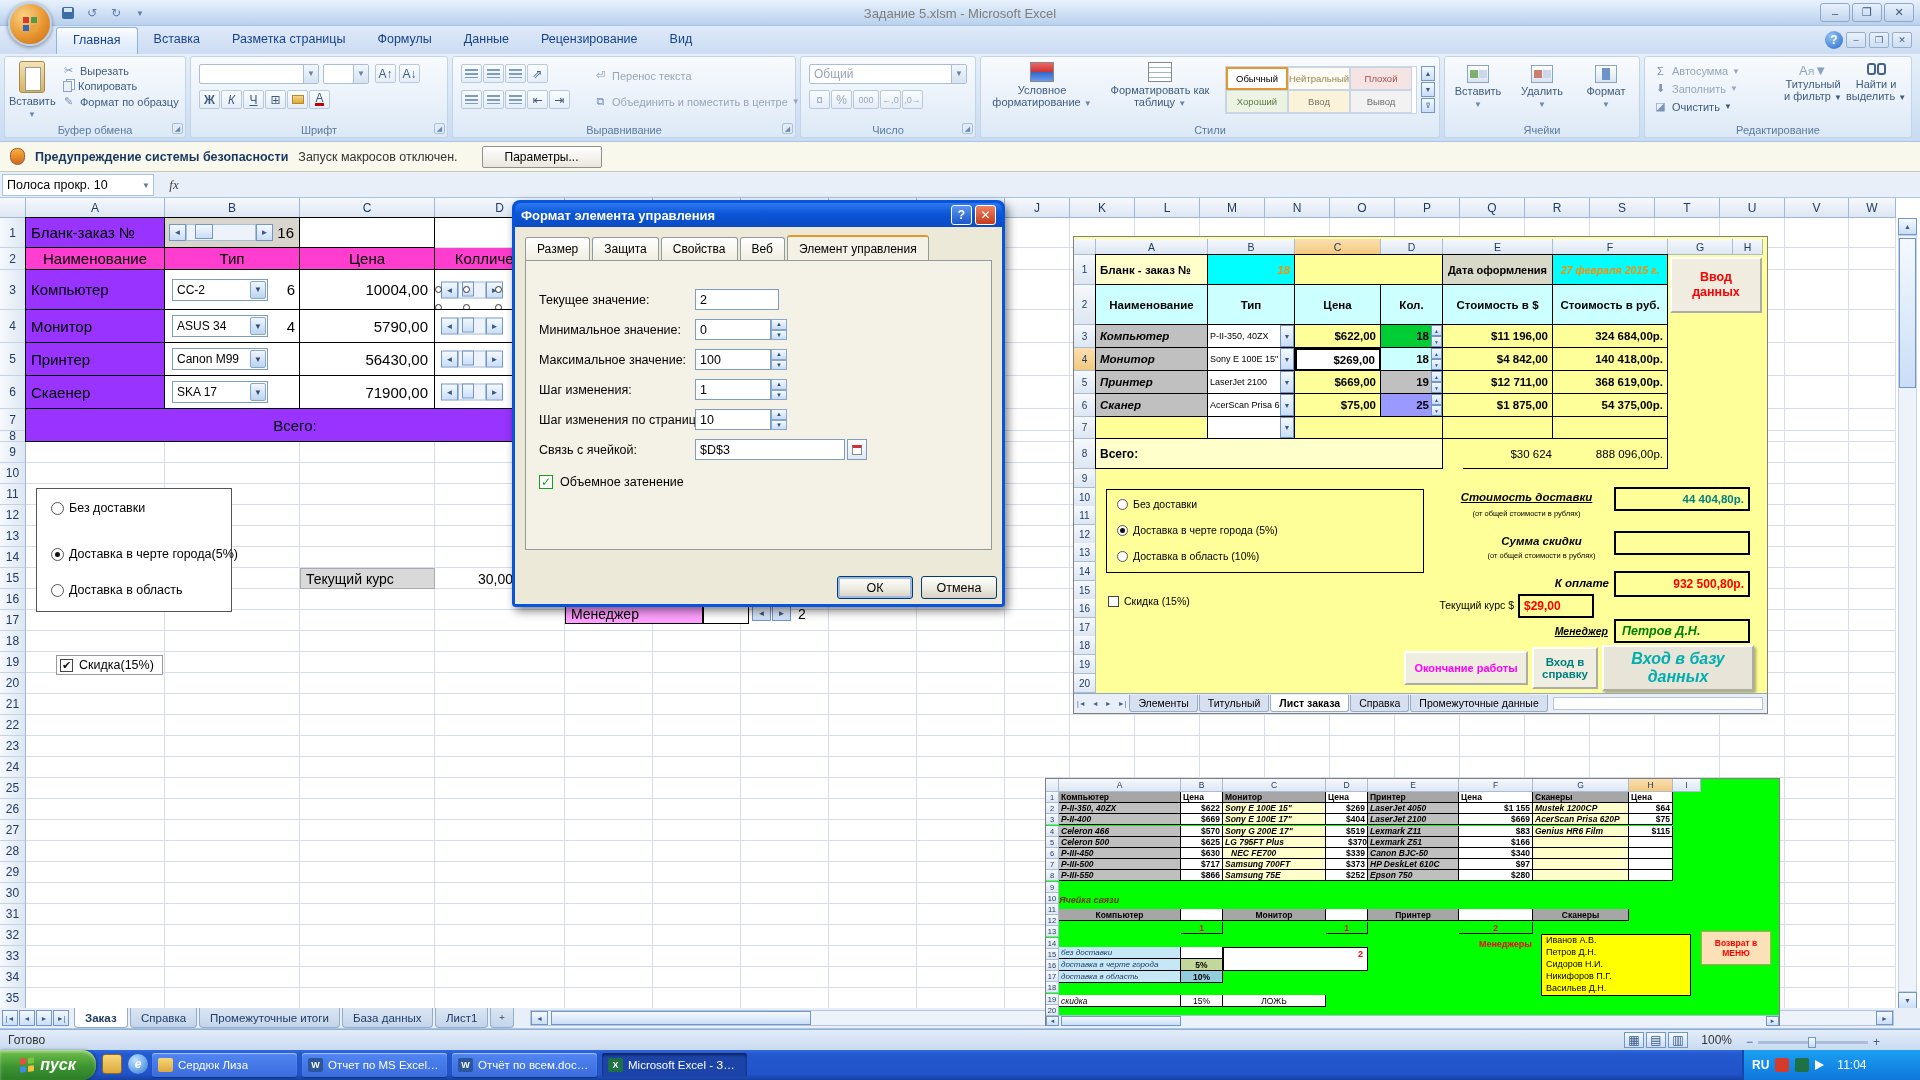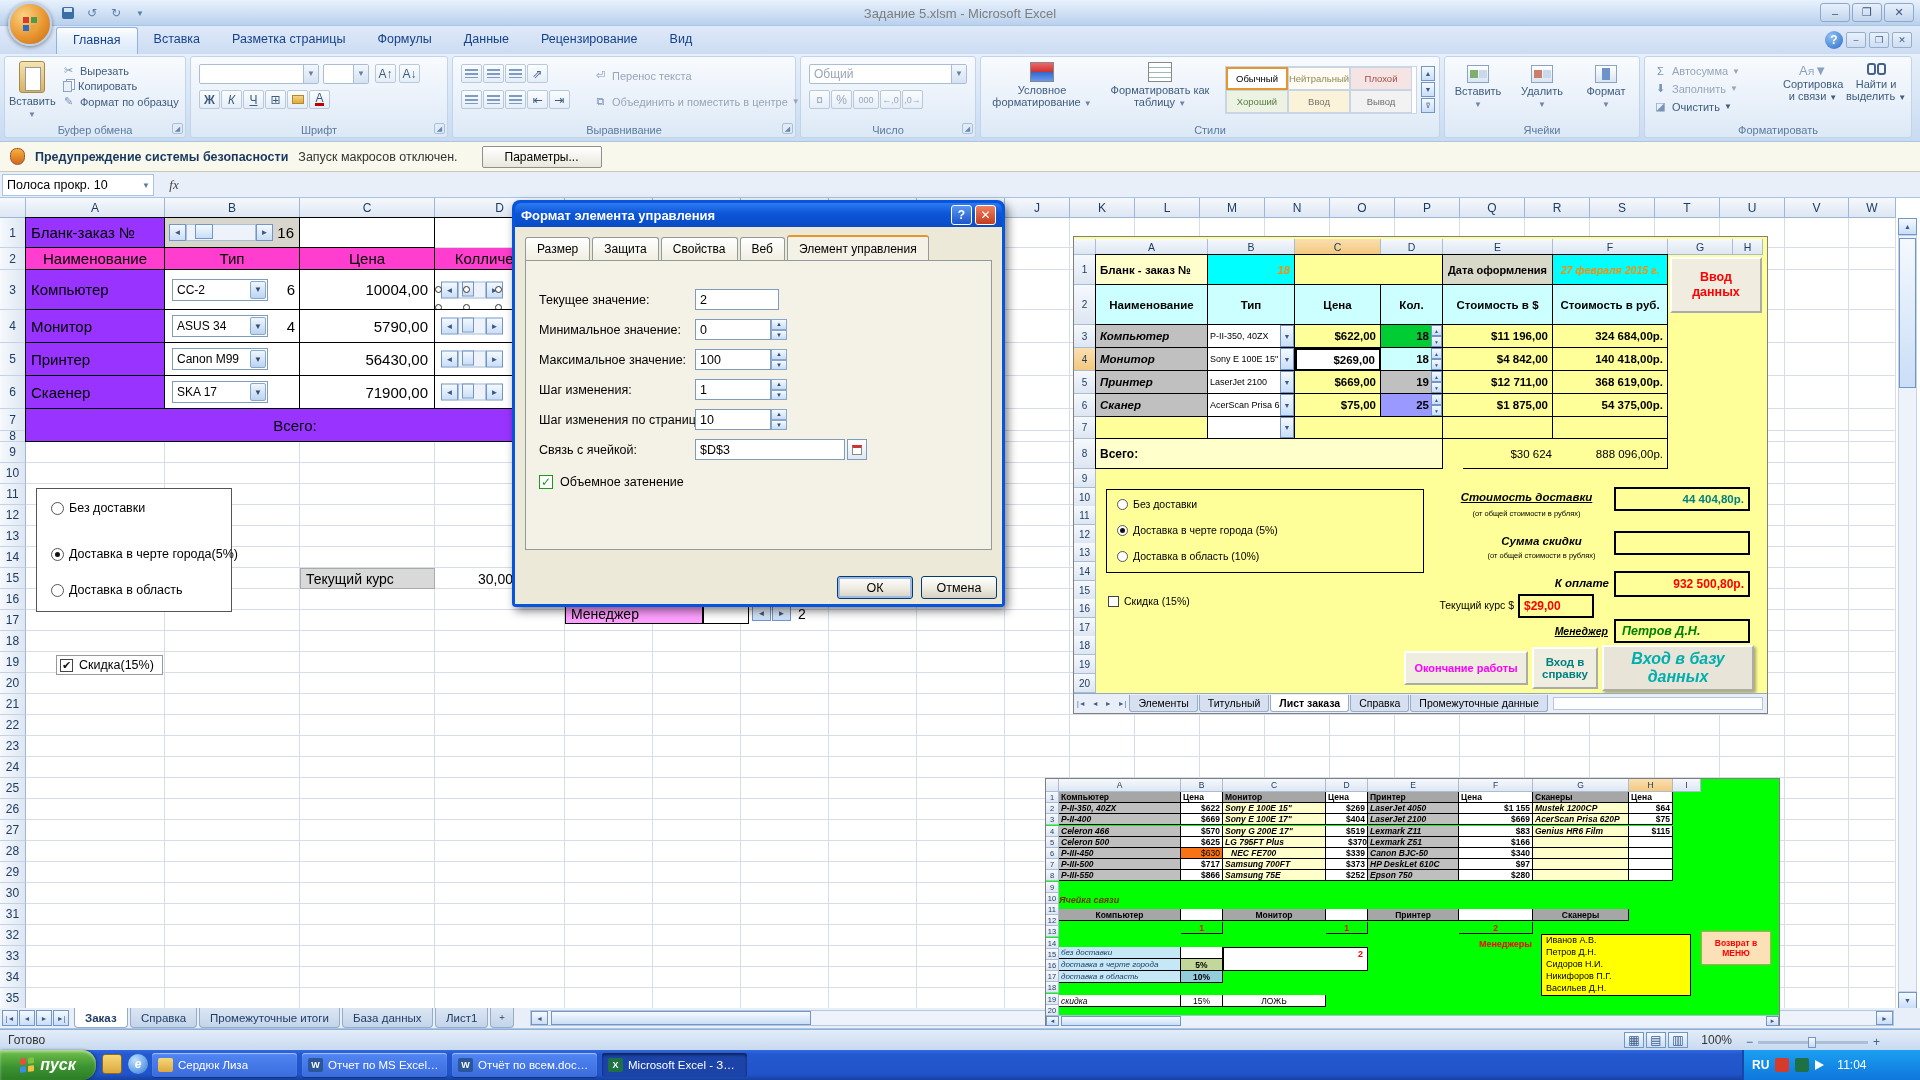--- a/index.html
+++ b/index.html
@@ -327,27 +327,27 @@
             <span class="dd" style="font-size:8px">▼</span>
           </div>
         <div class="sbtn">
             <span class="ic">◪</span>
             <span>Очистить</span> 
             <span class="dd" style="font-size:8px">▼</span>
           </div>
       </div>
       <div class="cellbtn gray" style="left:138px;top:6px;width:60px">
         <div style="font-size:13px;color:#8AA0BC">А<span style="font-size:9px">Я</span>▼</div>
-        <span>Сортировка и связи</span> <span class="dd" style="font-size:8px">▼</span>
+        <span>Титульный и фильтр</span> <span class="dd" style="font-size:8px">▼</span>
       </div>
       <div class="cellbtn" style="left:200px;top:6px;width:62px">
         <div style="height:15px"><span style="display:inline-block;width:9px;height:12px;border:2px solid #44618B;border-radius:3px"></span><span style="display:inline-block;width:9px;height:12px;border:2px solid #44618B;border-radius:3px;margin-left:1px"></span></div>
         <span>Найти и выделить</span> <span class="dd" style="font-size:8px">▼</span>
       </div>
-      <div class="rg-label"><span>Форматировать</span></div>
+      <div class="rg-label"><span>Редактирование</span></div>
     </div>
   </div>
 
   <div class="securitybar">
     <div class="shield"></div>
     <span class="sec-label">Предупреждение системы безопасности</span>
     <span class="sec-msg">Запуск макросов отключен.</span>
     <button class="sec-btn">Параметры...</button>
   </div>
 
@@ -872,21 +872,21 @@
       <div class="cell bcell" style="left: 583px; top: 47px; width: 44px; height: 11px; font-size: 8.5px; background: rgb(255, 255, 255); justify-content: flex-end; padding-right: 2px; font-weight: bold;">$115</div>
       <div class="cell bcell" style="left: 13px; top: 58px; width: 122px; height: 11px; font-size: 8.5px; background: rgb(191, 191, 191); font-style: italic; font-weight: bold; padding-left: 2px;">Celeron 500</div>
       <div class="cell bcell" style="left: 135px; top: 58px; width: 42px; height: 11px; font-size: 8.5px; background: rgb(255, 255, 255); justify-content: flex-end; padding-right: 2px; font-weight: bold;">$625</div>
       <div class="cell bcell" style="left: 177px; top: 58px; width: 103px; height: 11px; font-size: 8.5px; background: rgb(255, 255, 204); font-style: italic; font-weight: bold; padding-left: 2px;">LG 795FT Plus</div>
       <div class="cell bcell" style="left: 280px; top: 58px; width: 42px; height: 11px; font-size: 8.5px; background: rgb(255, 255, 255); justify-content: flex-end; padding-right: 0; font-weight: bold;">$370</div>
       <div class="cell bcell" style="left: 322px; top: 58px; width: 91px; height: 11px; font-size: 8.5px; background: rgb(191, 191, 191); font-style: italic; font-weight: bold; padding-left: 2px;">Lexmark Z51</div>
       <div class="cell bcell" style="left: 413px; top: 58px; width: 74px; height: 11px; font-size: 8.5px; background: rgb(255, 255, 255); justify-content: flex-end; padding-right: 2px; font-weight: bold;">$166</div>
       <div class="cell bcell" style="left: 487px; top: 58px; width: 96px; height: 11px; font-size: 8.5px; background: rgb(255, 255, 204); font-style: italic; font-weight: bold; padding-left: 2px;"></div>
       <div class="cell bcell" style="left: 583px; top: 58px; width: 44px; height: 11px; font-size: 8.5px; background: rgb(255, 255, 255); justify-content: flex-end; padding-right: 2px; font-weight: bold;"></div>
       <div class="cell bcell" style="left: 13px; top: 69px; width: 122px; height: 11px; font-size: 8.5px; background: rgb(191, 191, 191); font-style: italic; font-weight: bold; padding-left: 2px;">P-III-450</div>
-      <div class="cell bcell" style="left: 135px; top: 69px; width: 42px; height: 11px; font-size: 8.5px; background: #f97316; justify-content: flex-end; padding-right: 2px; font-weight: normal;">$630</div>
+      <div class="cell bcell" style="left: 135px; top: 69px; width: 42px; height: 11px; font-size: 8.5px; background: #ffffff; justify-content: flex-end; padding-right: 2px; font-weight: bold;">$630</div>
       <div class="cell bcell" style="left: 177px; top: 69px; width: 103px; height: 11px; font-size: 8.5px; background: rgb(255, 255, 204); font-style: italic; font-weight: bold; padding-left: 8px;">NEC FE700</div>
       <div class="cell bcell" style="left: 280px; top: 69px; width: 42px; height: 11px; font-size: 8.5px; background: rgb(255, 255, 255); justify-content: flex-end; padding-right: 2px; font-weight: bold;">$339</div>
       <div class="cell bcell" style="left: 322px; top: 69px; width: 91px; height: 11px; font-size: 8.5px; background: rgb(191, 191, 191); font-style: italic; font-weight: bold; padding-left: 2px;">Canon BJC-50</div>
       <div class="cell bcell" style="left: 413px; top: 69px; width: 74px; height: 11px; font-size: 8.5px; background: rgb(255, 255, 255); justify-content: flex-end; padding-right: 2px; font-weight: bold;">$340</div>
       <div class="cell bcell" style="left: 487px; top: 69px; width: 96px; height: 11px; font-size: 8.5px; background: rgb(255, 255, 204); font-style: italic; font-weight: bold; padding-left: 2px;"></div>
       <div class="cell bcell" style="left: 583px; top: 69px; width: 44px; height: 11px; font-size: 8.5px; background: rgb(255, 255, 255); justify-content: flex-end; padding-right: 2px; font-weight: bold;"></div>
       <div class="cell bcell" style="left: 13px; top: 80px; width: 122px; height: 11px; font-size: 8.5px; background: rgb(191, 191, 191); font-style: italic; font-weight: bold; padding-left: 2px;">P-III-500</div>
       <div class="cell bcell" style="left: 135px; top: 80px; width: 42px; height: 11px; font-size: 8.5px; background: rgb(255, 255, 255); justify-content: flex-end; padding-right: 2px; font-weight: bold;">$717</div>
       <div class="cell bcell" style="left: 177px; top: 80px; width: 103px; height: 11px; font-size: 8.5px; background: rgb(255, 255, 204); font-style: italic; font-weight: bold; padding-left: 2px;">Samsung 700FT</div>
       <div class="cell bcell" style="left: 280px; top: 80px; width: 42px; height: 11px; font-size: 8.5px; background: rgb(255, 255, 255); justify-content: flex-end; padding-right: 2px; font-weight: bold;">$373</div>

